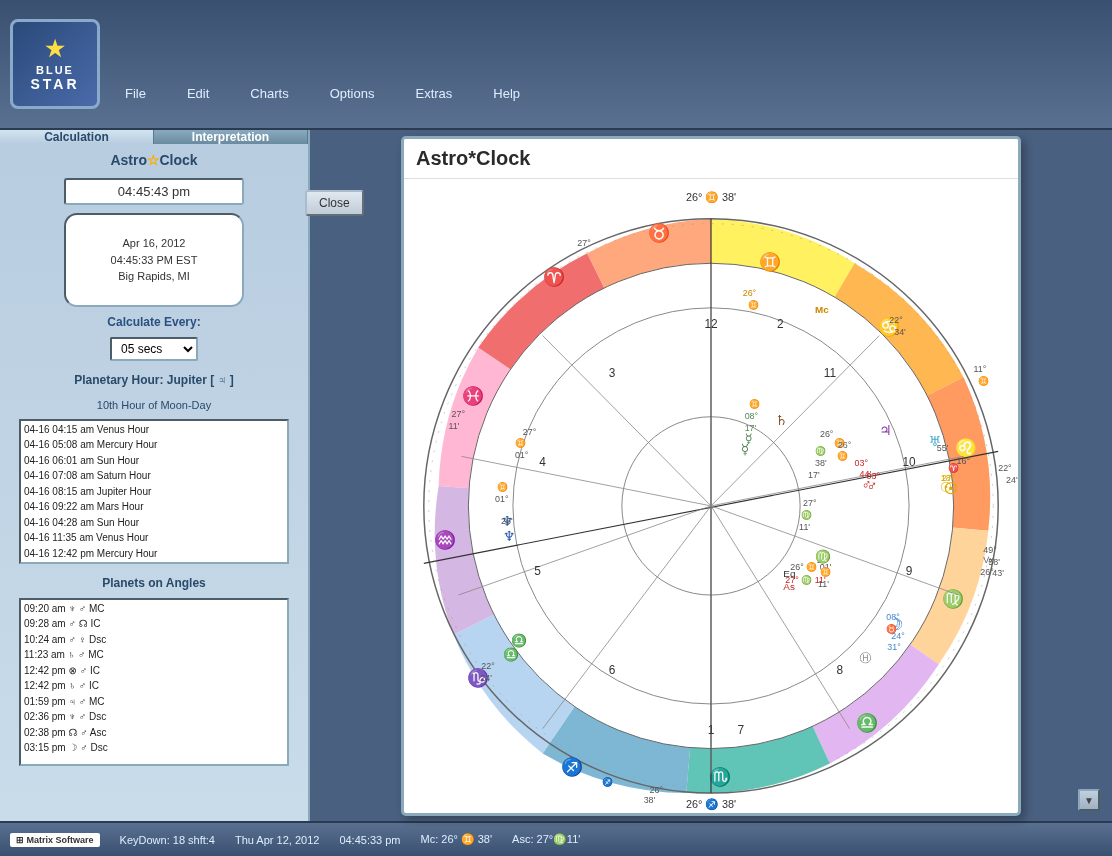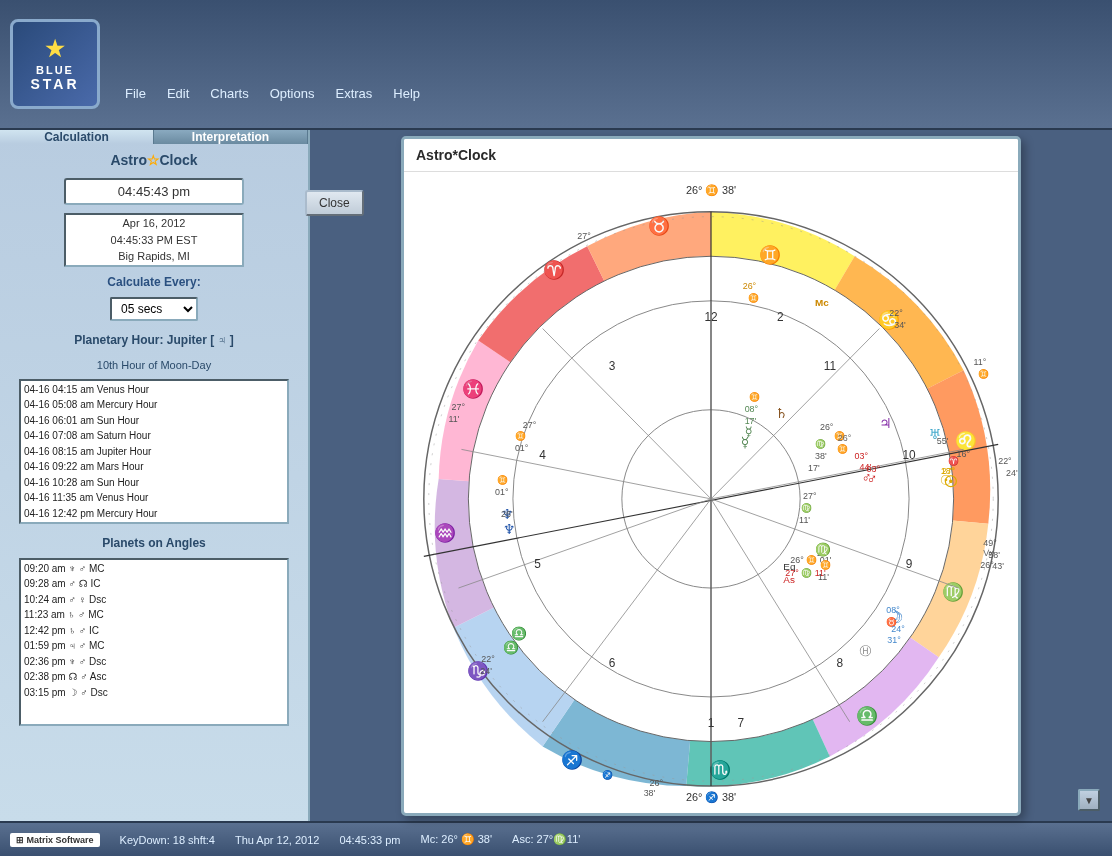--- a/index.html
+++ b/index.html
@@ -43,21 +43,21 @@
     #logo .line2 { font-size: 14px; letter-spacing: 3px; }
 
     #menu-bar {
       display: flex;
       flex-direction: column;
       justify-content: flex-end;
       height: 90px;
     }
     #menu-items {
       display: flex;
-      gap: 1px;
+      gap: 21px;
       padding-bottom: 5px;
     }
     .menu-item {
       color: #ddeeff;
       padding: 3px 10px;
       cursor: pointer;
       font-size: 13px;
       border-radius: 3px;
     }
 
@@ -117,22 +117,22 @@
       padding: 4px 20px;
       font-size: 13px;
       color: #333;
       width: 180px;
       text-align: center;
     }
 
     .date-display {
       background: white;
       border: 2px inset #8aaabb;
-      border-radius: 1px;
-      padding: 0 10px;
+      border-radius: 13px;
+      padding: 20px 10px;
       font-size: 11px;
       color: #333;
       width: 180px;
       text-align: center;
       line-height: 1.5;
     }
 
     #close-btn {
       position: absolute;
       top: 190px;
@@ -210,21 +210,21 @@
       width: 620px;
       height: 680px;
       position: relative;
       overflow: hidden;
       box-shadow: 4px 4px 10px rgba(0,0,0,0.3);
     }
 
     #chart-title-bar {
       background: white;
       padding: 8px 12px;
-      font-size: 14px;
+      font-size: 20px;
       font-weight: bold;
       color: #2a2a2a;
       border-bottom: 1px solid #ddd;
     }
 
     #chart-area {
       width: 100%;
       height: calc(100% - 40px);
       position: relative;
     }
@@ -345,38 +345,39 @@
       </div>
 
       <div class="list-container">
         <div class="list-box" style="height:145px;">
           <div class="list-item">04-16  04:15 am  Venus Hour</div>
           <div class="list-item">04-16  05:08 am  Mercury Hour</div>
           <div class="list-item">04-16  06:01 am  Sun Hour</div>
           <div class="list-item">04-16  07:08 am  Saturn Hour</div>
           <div class="list-item">04-16  08:15 am  Jupiter Hour</div>
           <div class="list-item">04-16  09:22 am  Mars Hour</div>
-          <div class="list-item">04-16  10:28 am  Sun Hour</div>
+          <div class="list-item">04-16  04:28 am  Sun Hour</div>
           <div class="list-item">04-16  11:35 am  Venus Hour</div>
           <div class="list-item">04-16  12:42 pm  Mercury Hour</div>
           <div class="list-item">04-16  01:49 pm  Moon Hour</div>
 
         </div>
       </div>
 
       <div class="section-header">
         Planets on Angles
       </div>
 
       <div class="list-container">
         <div class="list-box" style="height:168px;">
           <div class="list-item">09:20 am  ♆ ♂ MC</div>
           <div class="list-item">09:28 am  ♂ ☊ IC</div>
           <div class="list-item">10:24 am  ♂ ♀ Dsc</div>
           <div class="list-item">11:23 am  ♄ ♂ MC</div>
+          <div class="list-item">12:42 pm  ⊗ ♂ IC</div>
           <div class="list-item">12:42 pm  ♄ ♂ IC</div>
           <div class="list-item">01:59 pm  ♃ ♂ MC</div>
           <div class="list-item">02:36 pm  ♆ ♂ Dsc</div>
           <div class="list-item">02:38 pm  ☊ ♂ Asc</div>
           <div class="list-item">03:15 pm  ☽ ♂ Dsc</div>
 
         </div>
       </div>
 
     </div>

